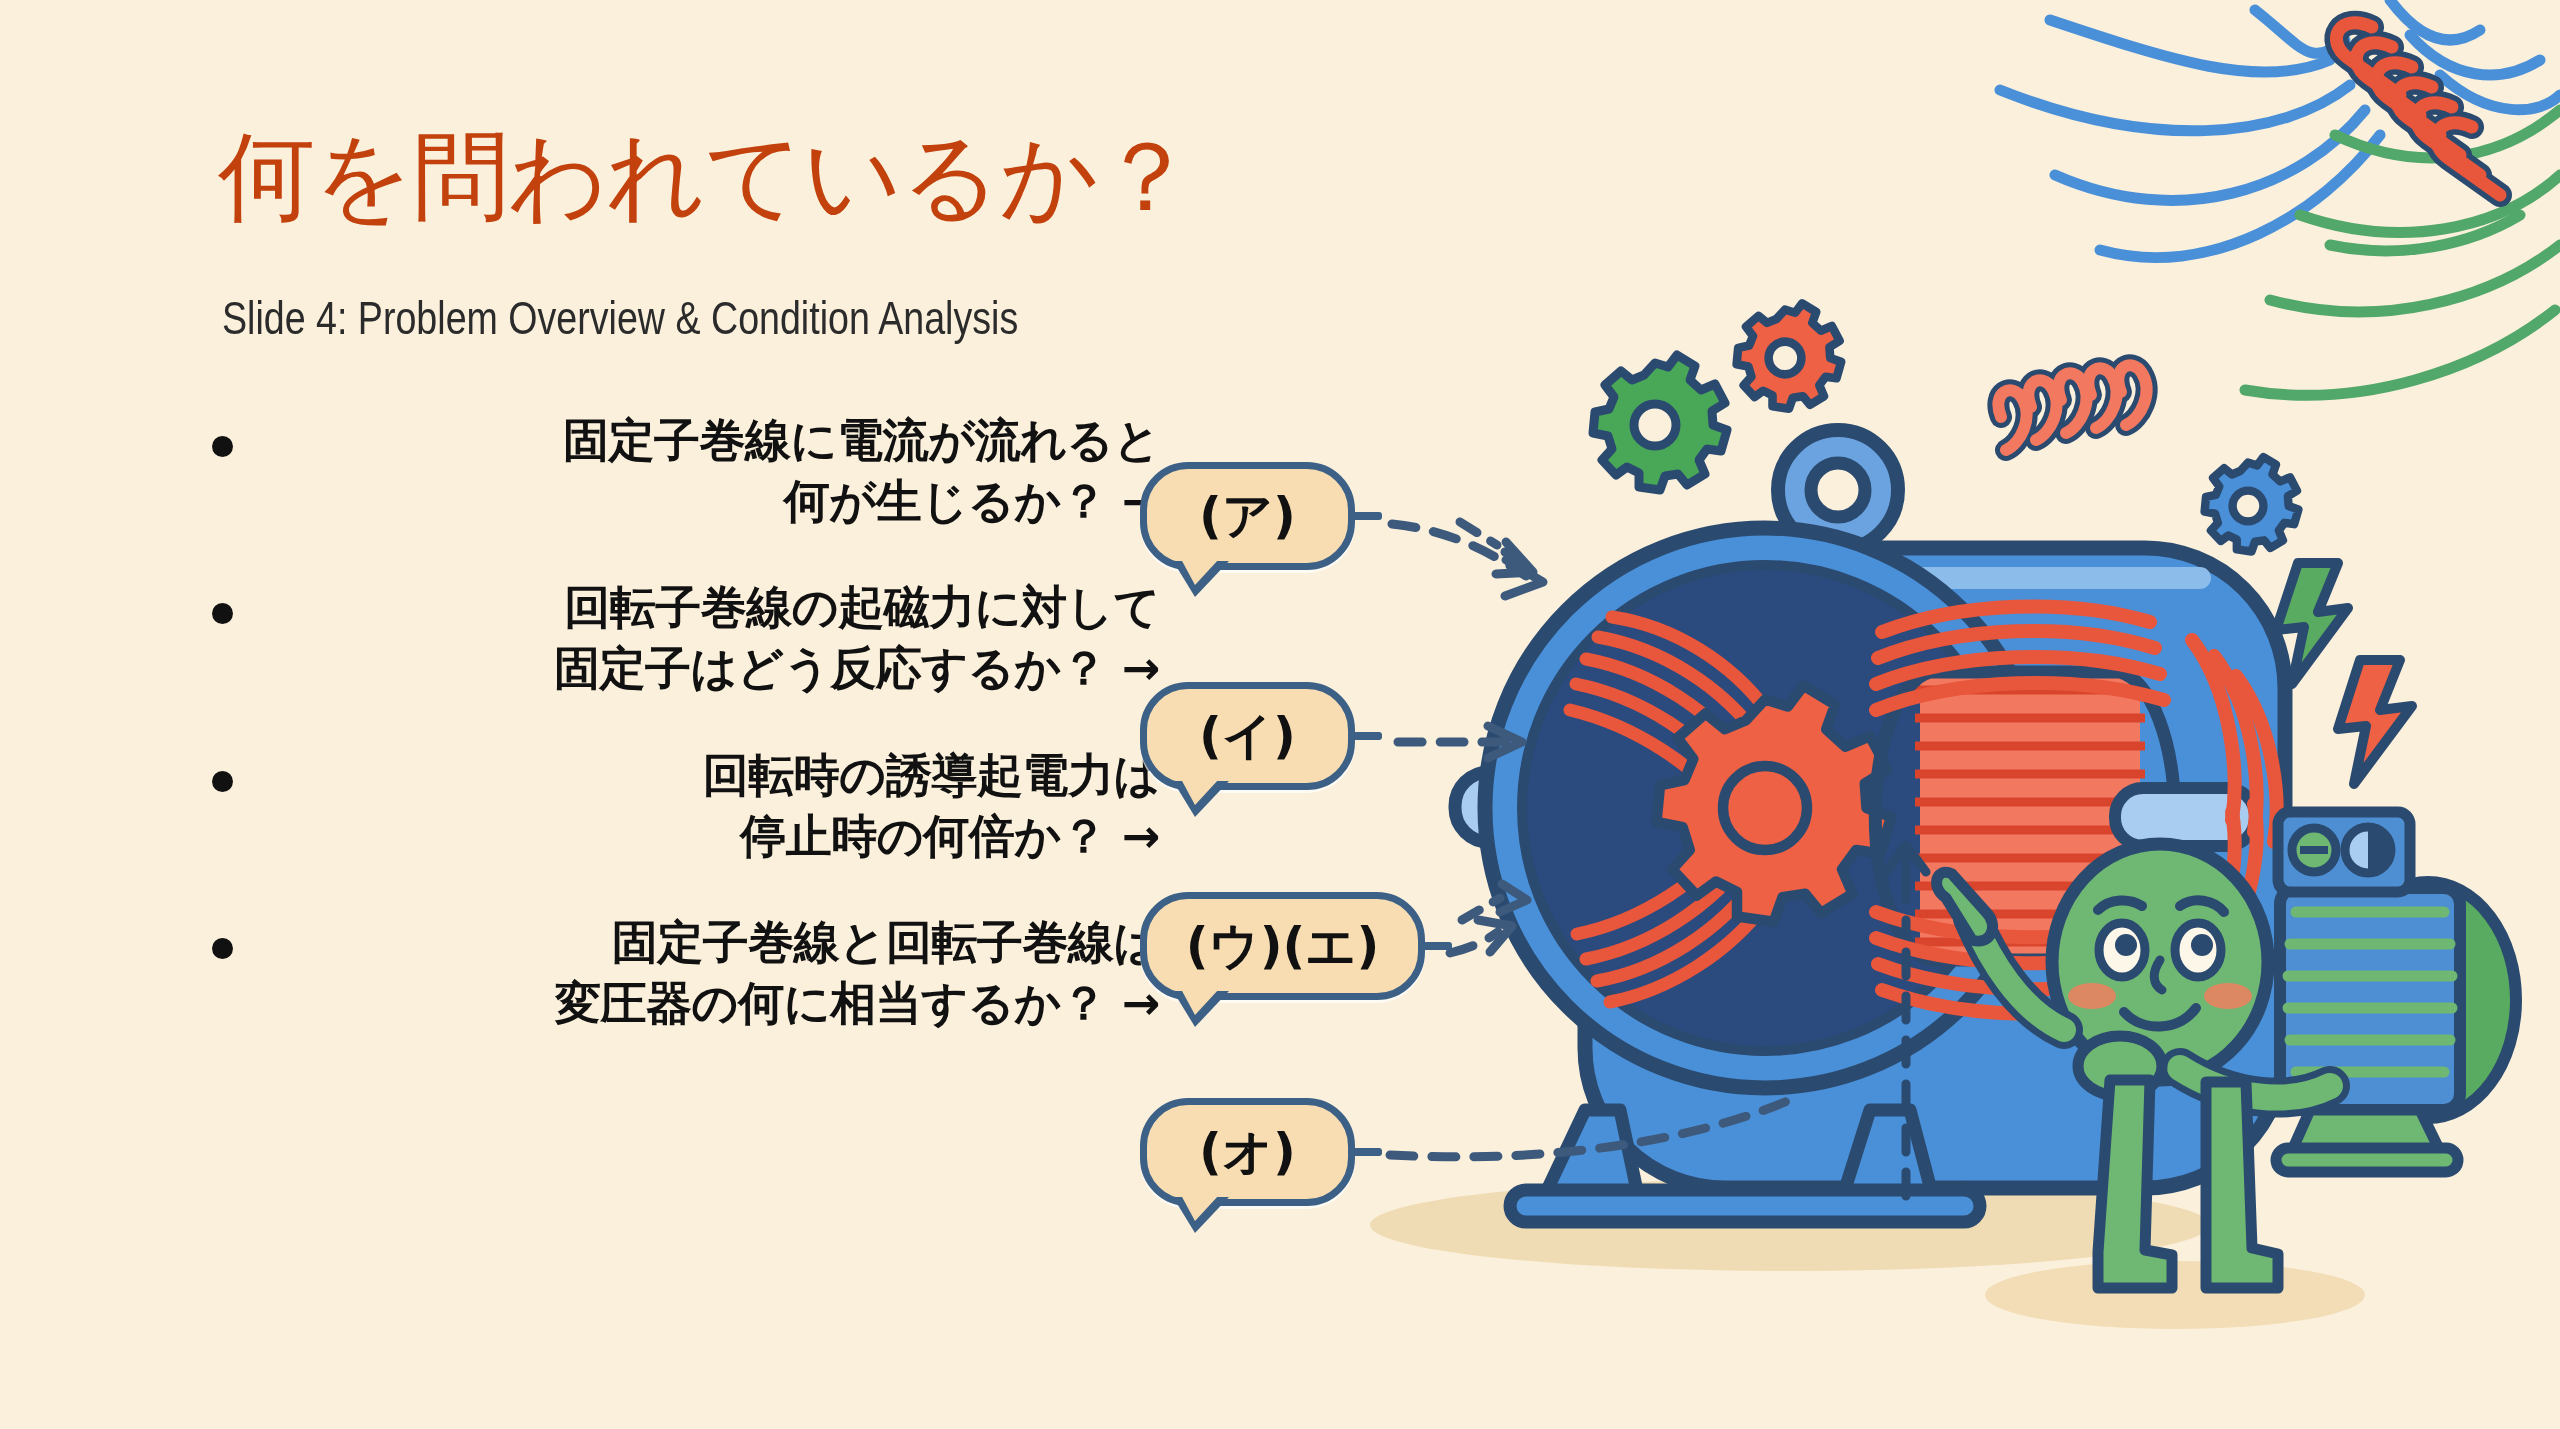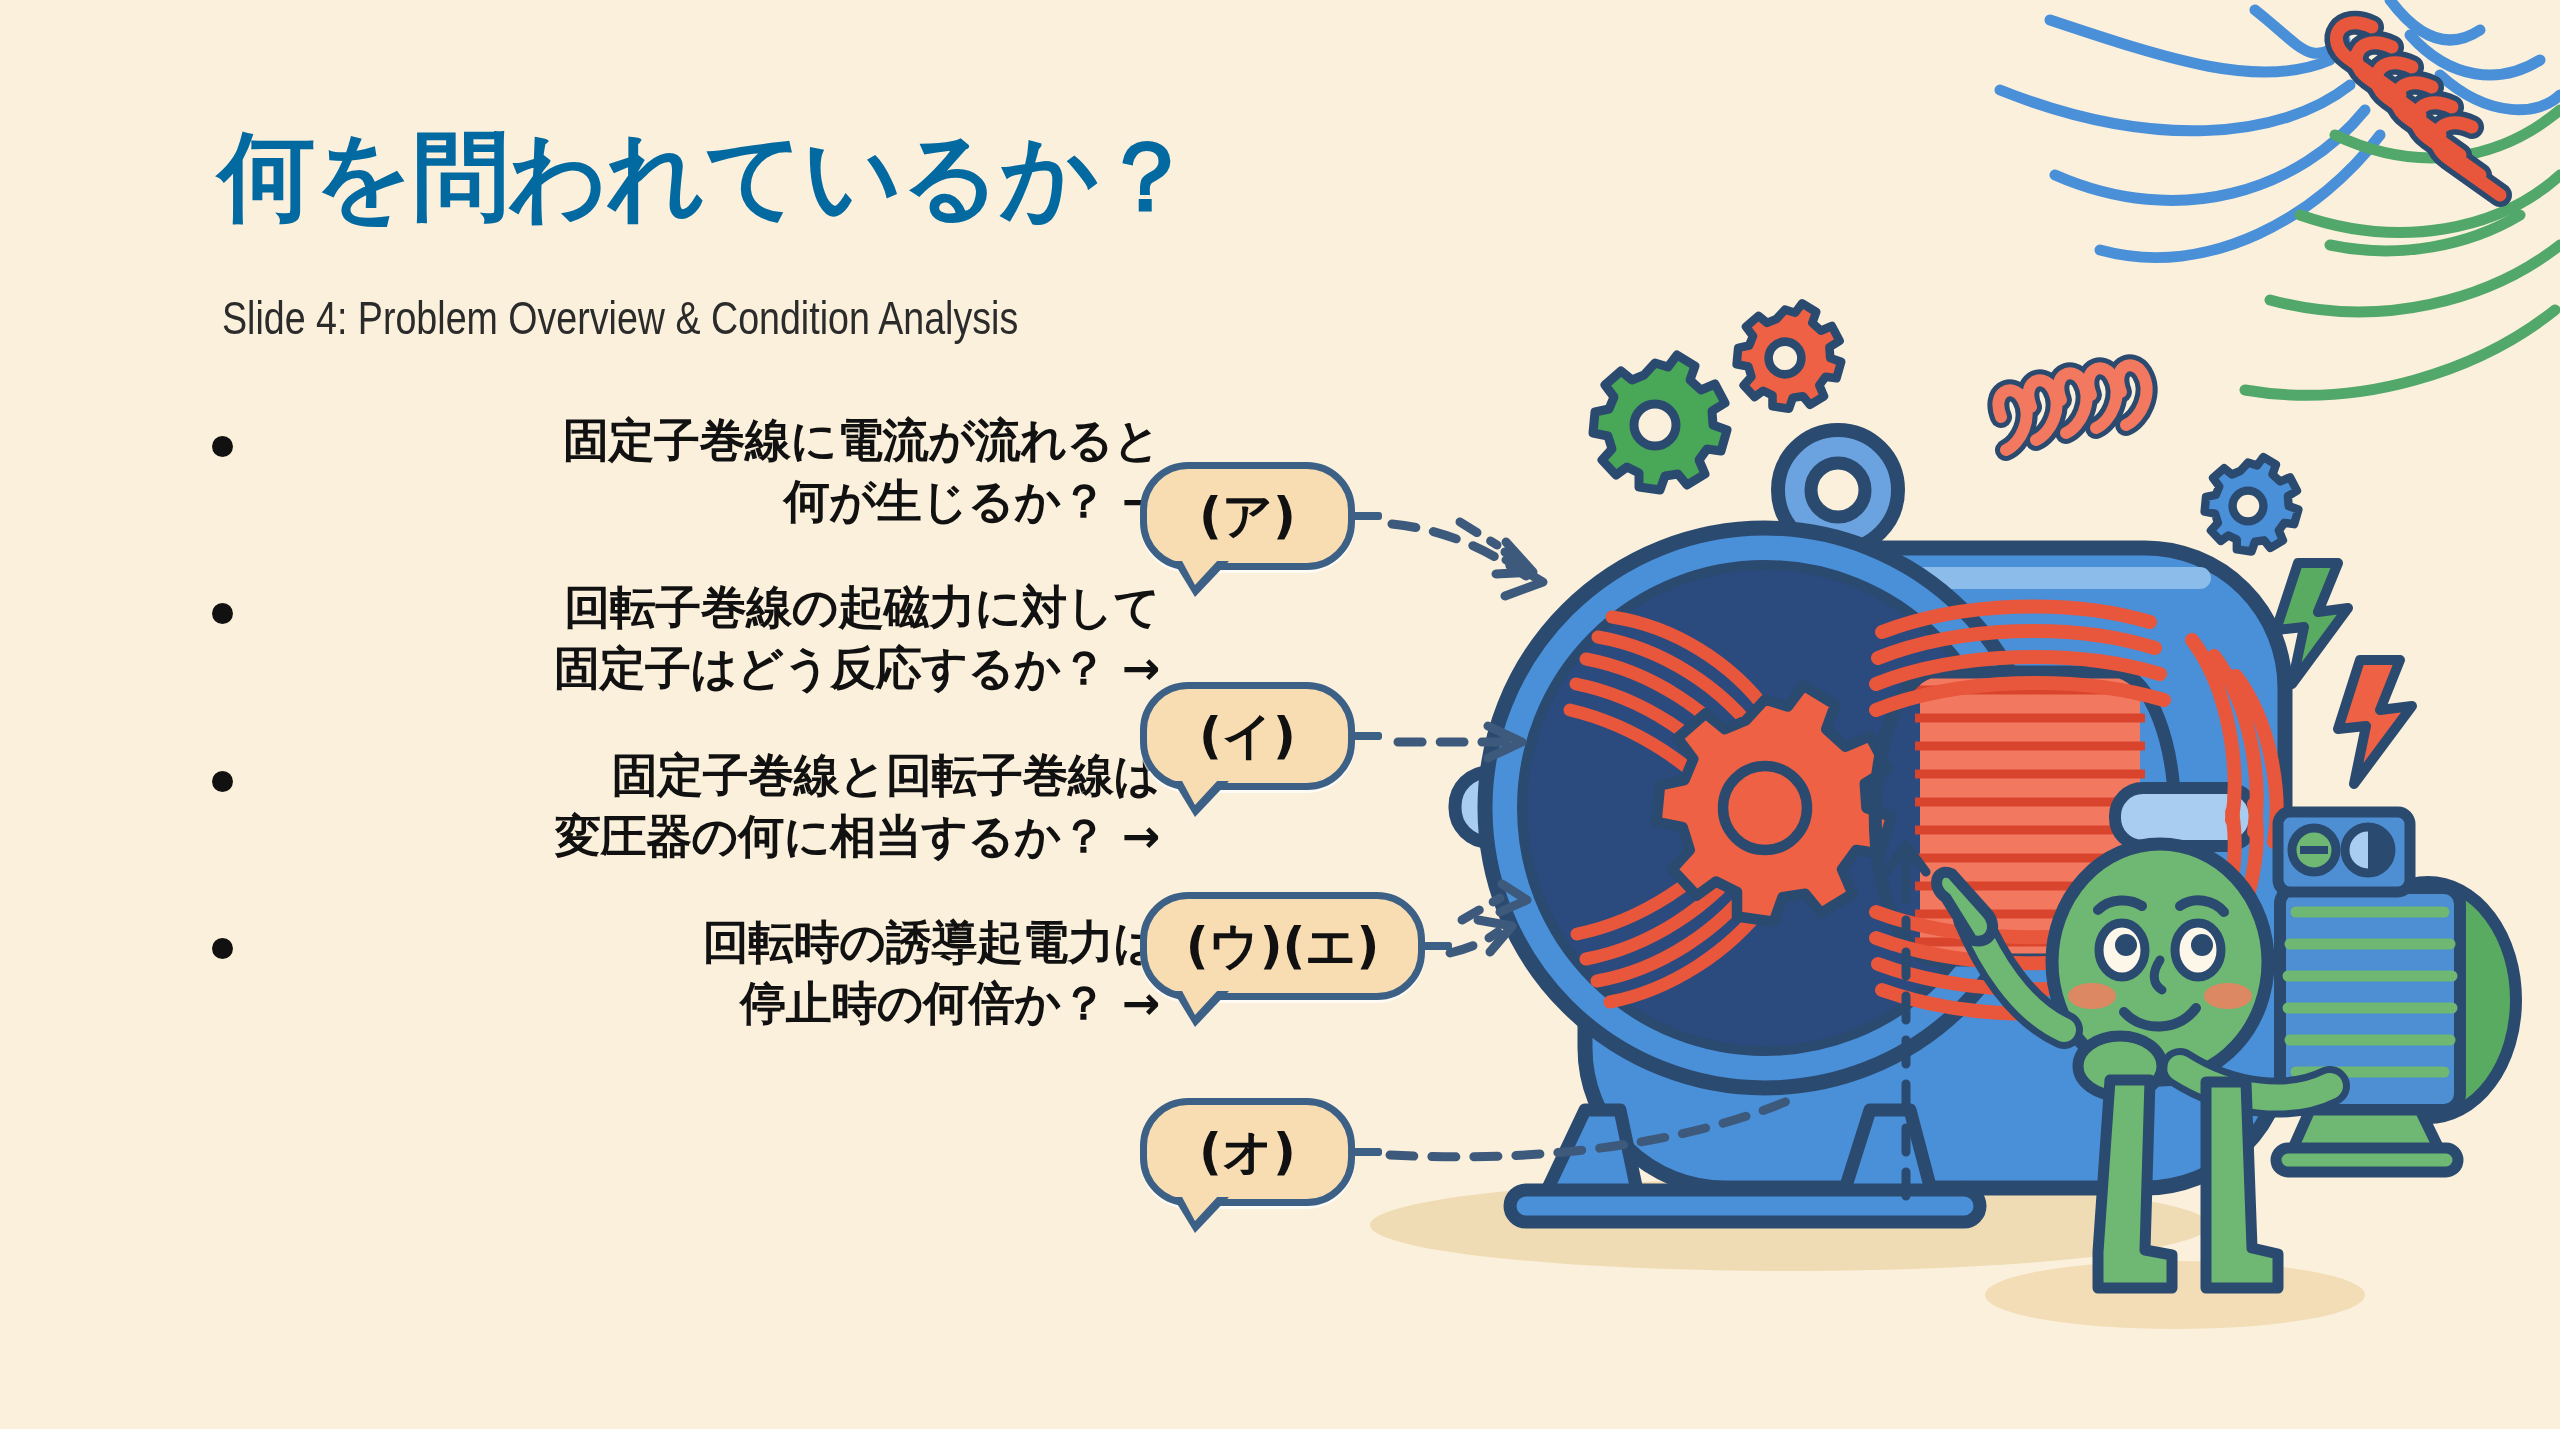--- a/index.html
+++ b/index.html
@@ -13,24 +13,24 @@
     position:relative;
     width:2560px; height:1429px;
     background:#fbf0dc;
     overflow:hidden;
   }
 
   
   #title {
     position:absolute; left:218px; top:128px;
     font-family:"DejaVu Sans", sans-serif;
-    font-weight:bold;
+    font-weight:normal;
     font-size:97px;
     letter-spacing:-1px;
-    color:#0369a1;
+    color:#c2410c;
     white-space:nowrap;
     line-height:1;
   }
   #subtitle {
     position:absolute; left:222px; top:290px;
     font-family:"Liberation Sans Narrow","Liberation Sans", sans-serif;
     font-size:47px;
     color:#2b2b2b;
     white-space:nowrap;
     transform:scaleX(0.80);
@@ -372,27 +372,27 @@
       <div class="bullet-text">固定子巻線に電流が流れると
 何が生じるか？ →</div>
     </div>
     <div class="bullet">
       <span class="bullet-dot"></span>
       <div class="bullet-text">回転子巻線の起磁力に対して
 固定子はどう反応するか？ →</div>
     </div>
     <div class="bullet">
       <span class="bullet-dot"></span>
-      <div class="bullet-text">固定子巻線と回転子巻線は
-変圧器の何に相当するか？ →</div>
+      <div class="bullet-text">回転時の誘導起電力は
+停止時の何倍か？ →</div>
     </div>
     <div class="bullet">
       <span class="bullet-dot"></span>
-      <div class="bullet-text">回転時の誘導起電力は
-停止時の何倍か？ →</div>
+      <div class="bullet-text">固定子巻線と回転子巻線は
+変圧器の何に相当するか？ →</div>
     </div>
   </div>
 
   <div class="bubble" style="left:1140px; top:462px; width:215px; height:108px;">
     <span>(ア)</span>
     <span class="tail"></span>
     <span class="stub"></span>
   </div>
 
   <div class="bubble" style="left:1140px; top:682px; width:215px; height:108px;">

